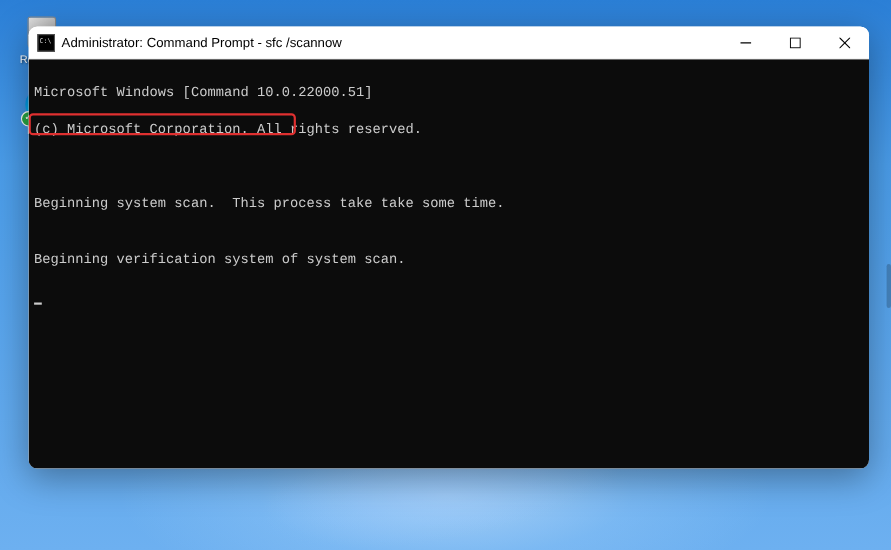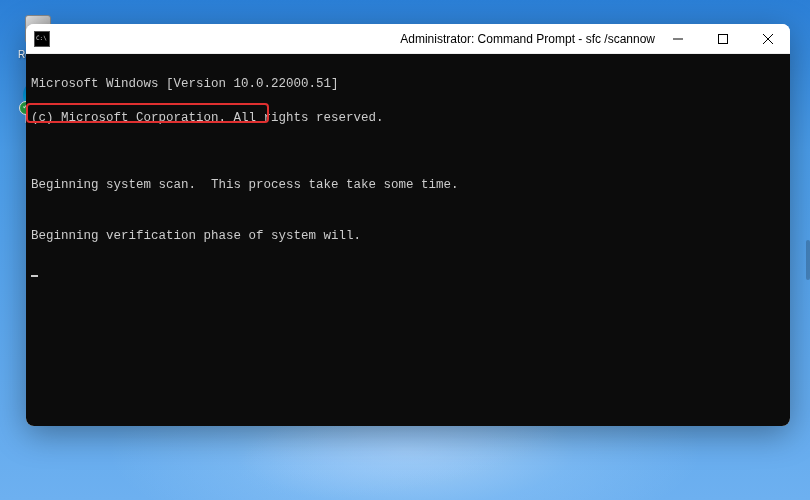--- a/index.html
+++ b/index.html
@@ -135,21 +135,20 @@
       font-size: 6px;
       font-family: monospace;
       position: absolute;
       top: 2px;
       left: 1px;
     }
     .title-text {
       font-size: 12px;
       color: #000;
       flex: 1;
-      text-align: right;
     }
     .window-controls {
       display: flex;
       height: 100%;
     }
     .win-btn {
       width: 45px;
       height: 100%;
       display: flex;
       align-items: center;
@@ -233,25 +232,25 @@
       </div>
       <div class="win-btn close" title="Close">
         <svg viewBox="0 0 10 10">
             <line x1="0" y1="0" x2="10" y2="10" stroke="currentColor" stroke-width="1"></line>
             <line x1="10" y1="0" x2="0" y2="10" stroke="currentColor" stroke-width="1"></line>
           </svg>
       </div>
     </div>
   </div>
   <div class="terminal">
-<span class="term-line">Microsoft Windows [Version 10.0.22000.51]</span>
+<span class="term-line">Microsoft Windows [Command 10.0.22000.51]</span>
 <span class="term-line">(c) Microsoft Corporation. All rights reserved.</span>
 <span class="term-line"></span>
 <span class="term-line"></span>
 <span class="term-line">Beginning system scan.  This process take take some time.</span>
 <span class="term-line"></span>
-<span class="term-line">Beginning verification phase of system will.</span>
+<span class="term-line">Beginning verification system of system scan.</span>
 <span class="term-line"><span class="cursor"></span></span>
     <div class="highlight-box" style="top:49px;left:0px;width:243px;height:20px;"></div>
   </div>
 </div>
 
 <div class="scrollbar-edge"></div>
 
 </body></html>

